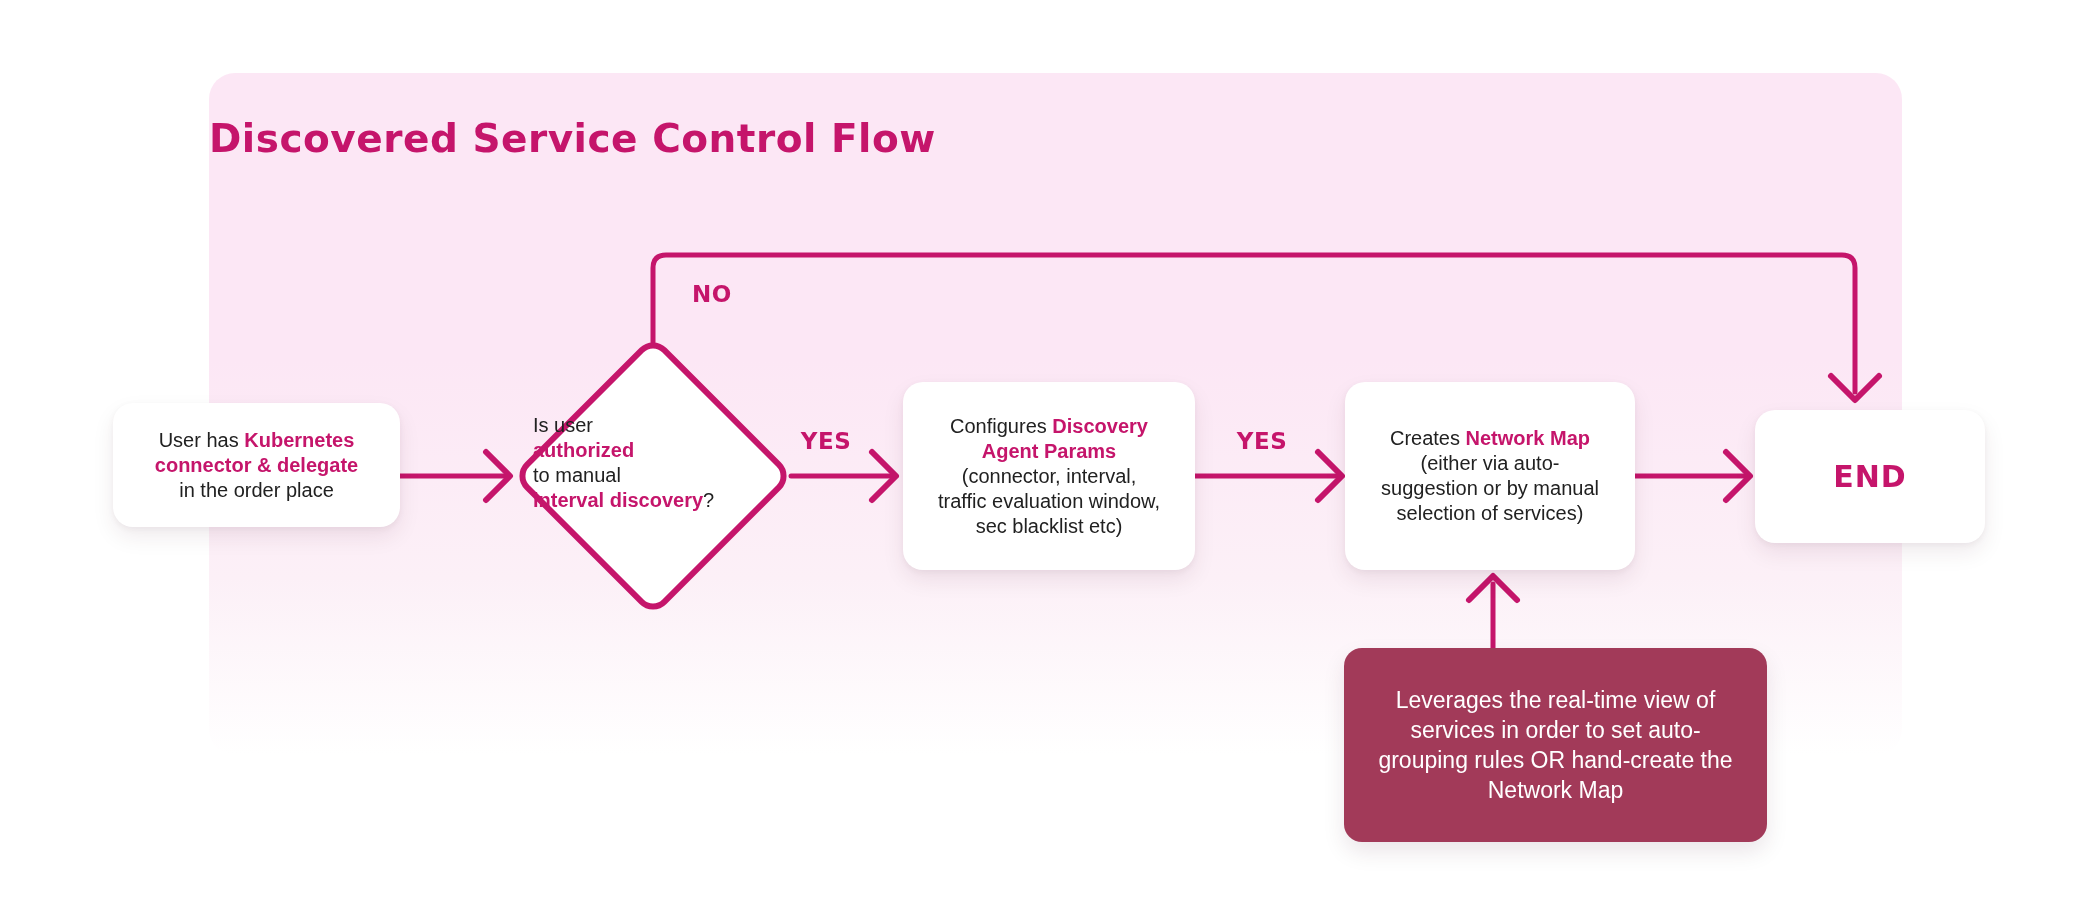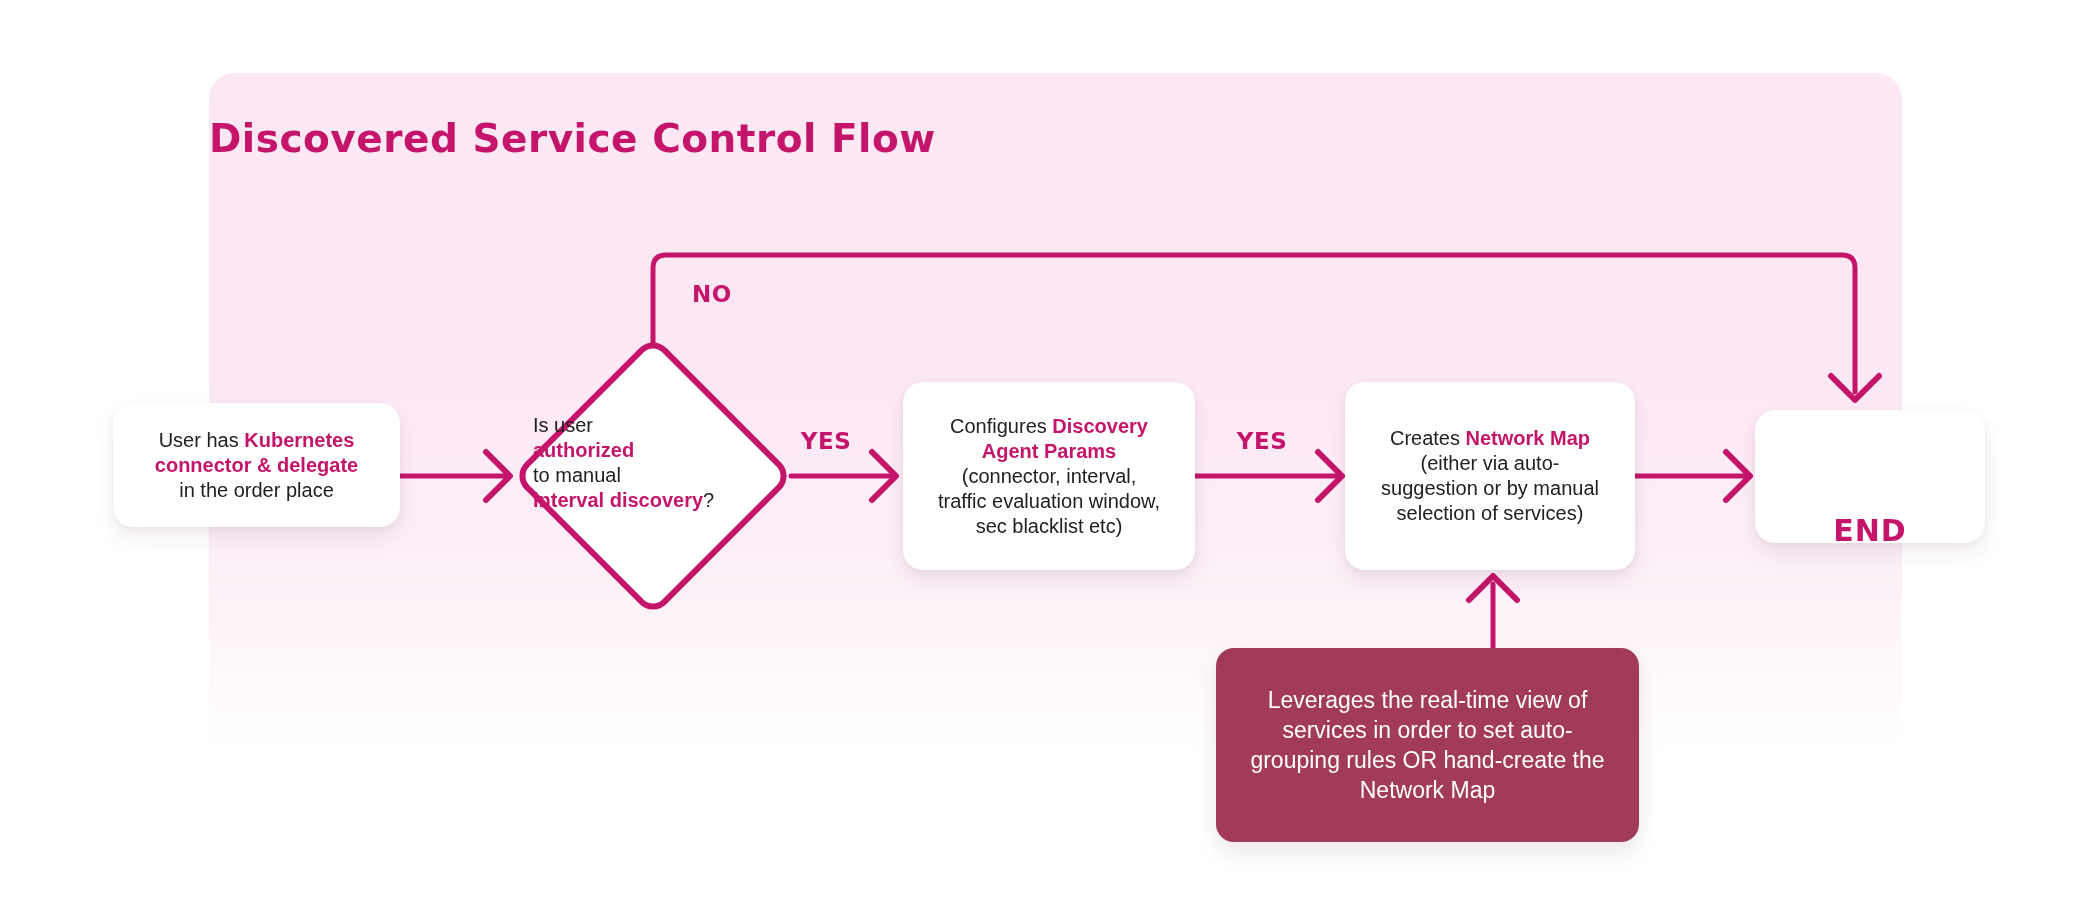--- a/index.html
+++ b/index.html
@@ -51,21 +51,21 @@
     display:flex;align-items:center;justify-content:center;
     text-align:center;
     font-size:20px;line-height:25px;
     color:var(--ink);
   }
   .node .em, .rich .em{color:var(--accent);font-weight:bold;}
 
   .node-start{left:113px;top:403px;width:287px;height:124px;}
   .node-configure{left:903px;top:382px;width:292px;height:188px;}
   .node-create{left:1345px;top:382px;width:290px;height:188px;}
-  .node-end{left:1755px;top:410px;width:230px;height:133px;align-items:flex-end;}
+  .node-end{left:1755px;top:410px;width:230px;height:133px;}
 
   .end-label{
     font-family:"DejaVu Sans", sans-serif;
     font-weight:bold;font-size:30px;letter-spacing:1px;color:var(--accent);
   }
 
   .decision-text{
     position:absolute;
     left:533px;top:413px;width:240px;
     font-size:20px;line-height:25px;
@@ -76,21 +76,21 @@
     font-family:"DejaVu Sans", sans-serif;
     font-weight:bold;font-size:23px;letter-spacing:0.5px;
     color:var(--accent);
   }
   .label-no{left:676px;top:281px;margin-left:16px;}
   .label-yes1{left:826px;top:428px;transform:translateX(-50%);}
   .label-yes2{left:1262px;top:428px;transform:translateX(-50%);}
 
   .note{
     position:absolute;
-    left:1216px;top:648px;width:423px;height:194px;
+    left:1344px;top:648px;width:423px;height:194px;
     background:var(--maroon);
     border-radius:18px;
     box-shadow:0 10px 22px rgba(60,0,40,0.10);
     display:flex;align-items:center;justify-content:center;
     text-align:center;
     color:#ffffff;
     font-size:23px;line-height:30px;
     padding:24px 28px;
   }
 </style>

